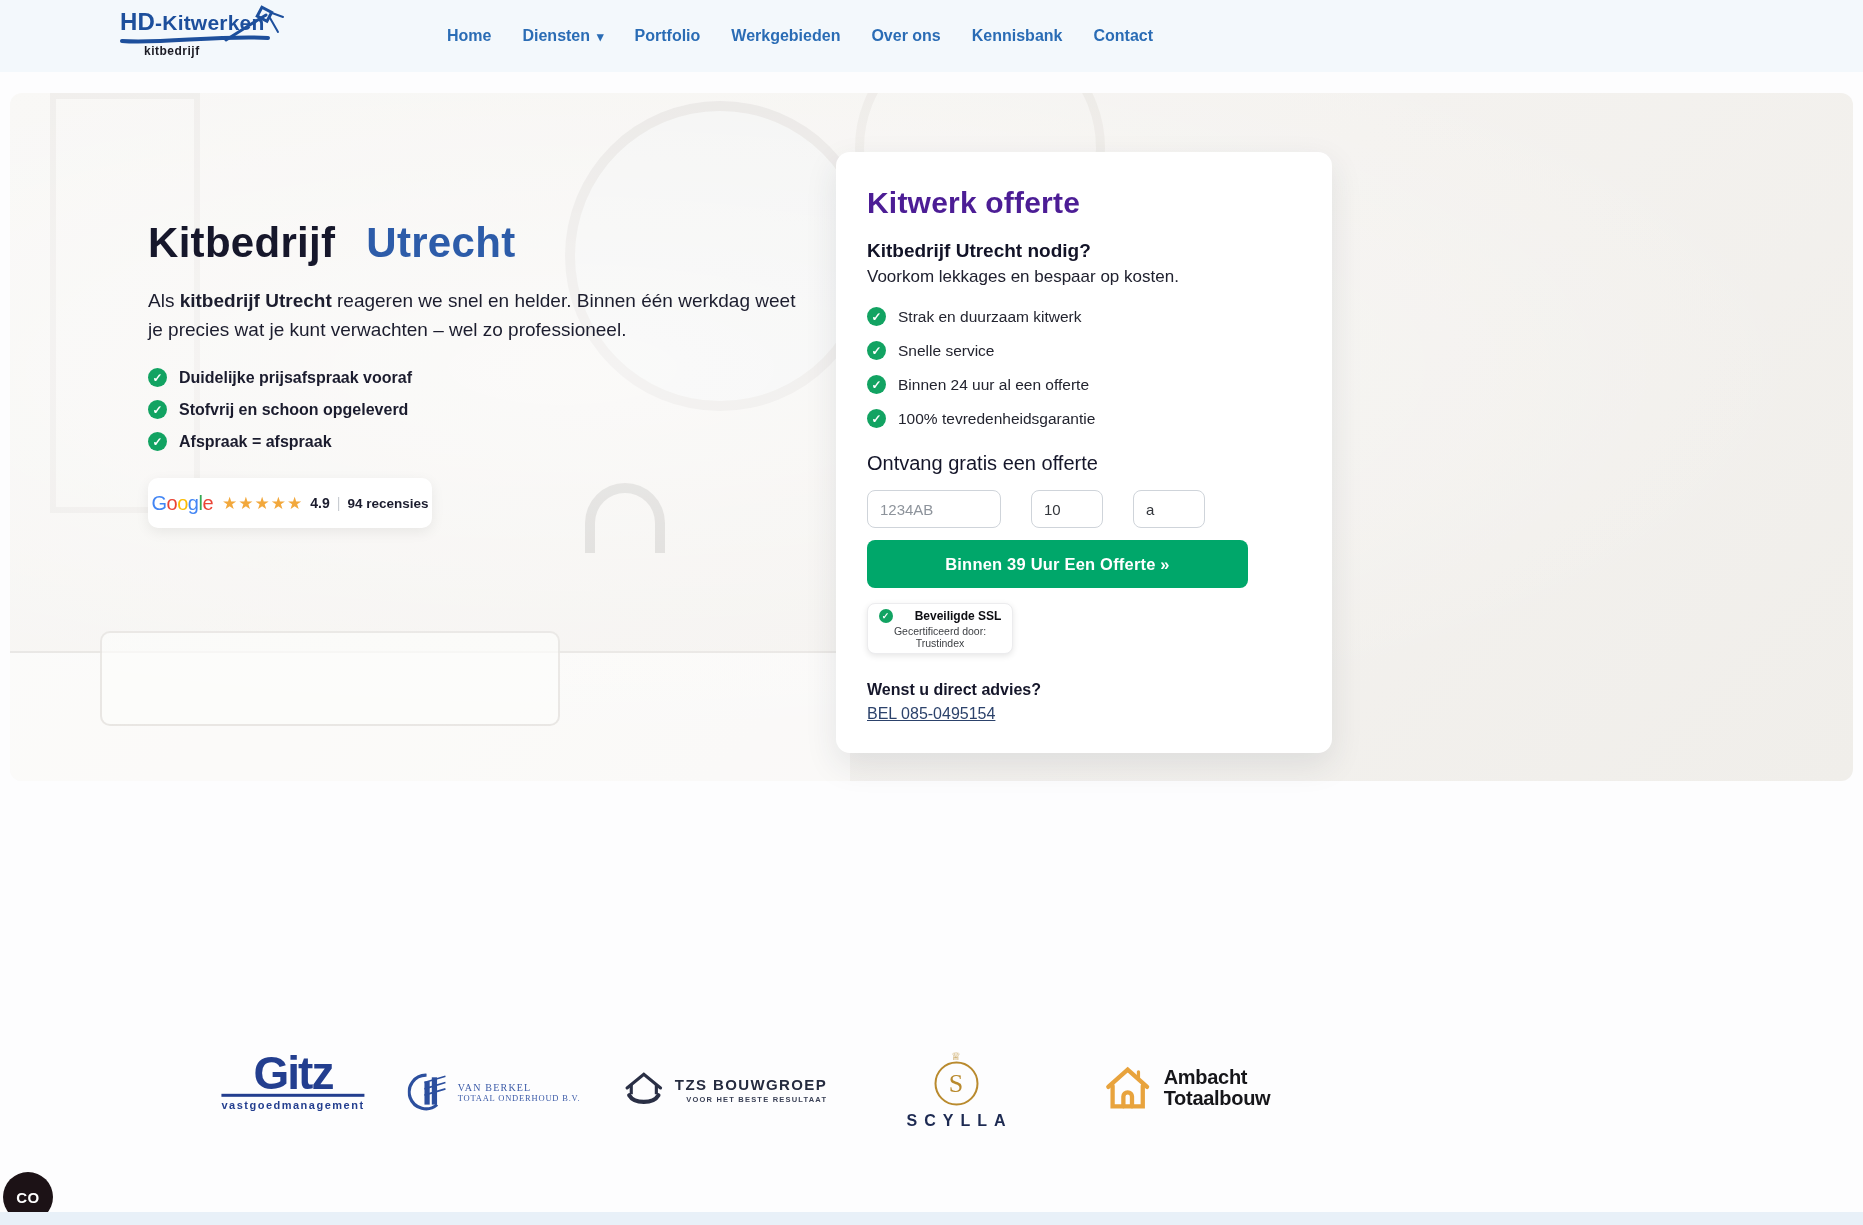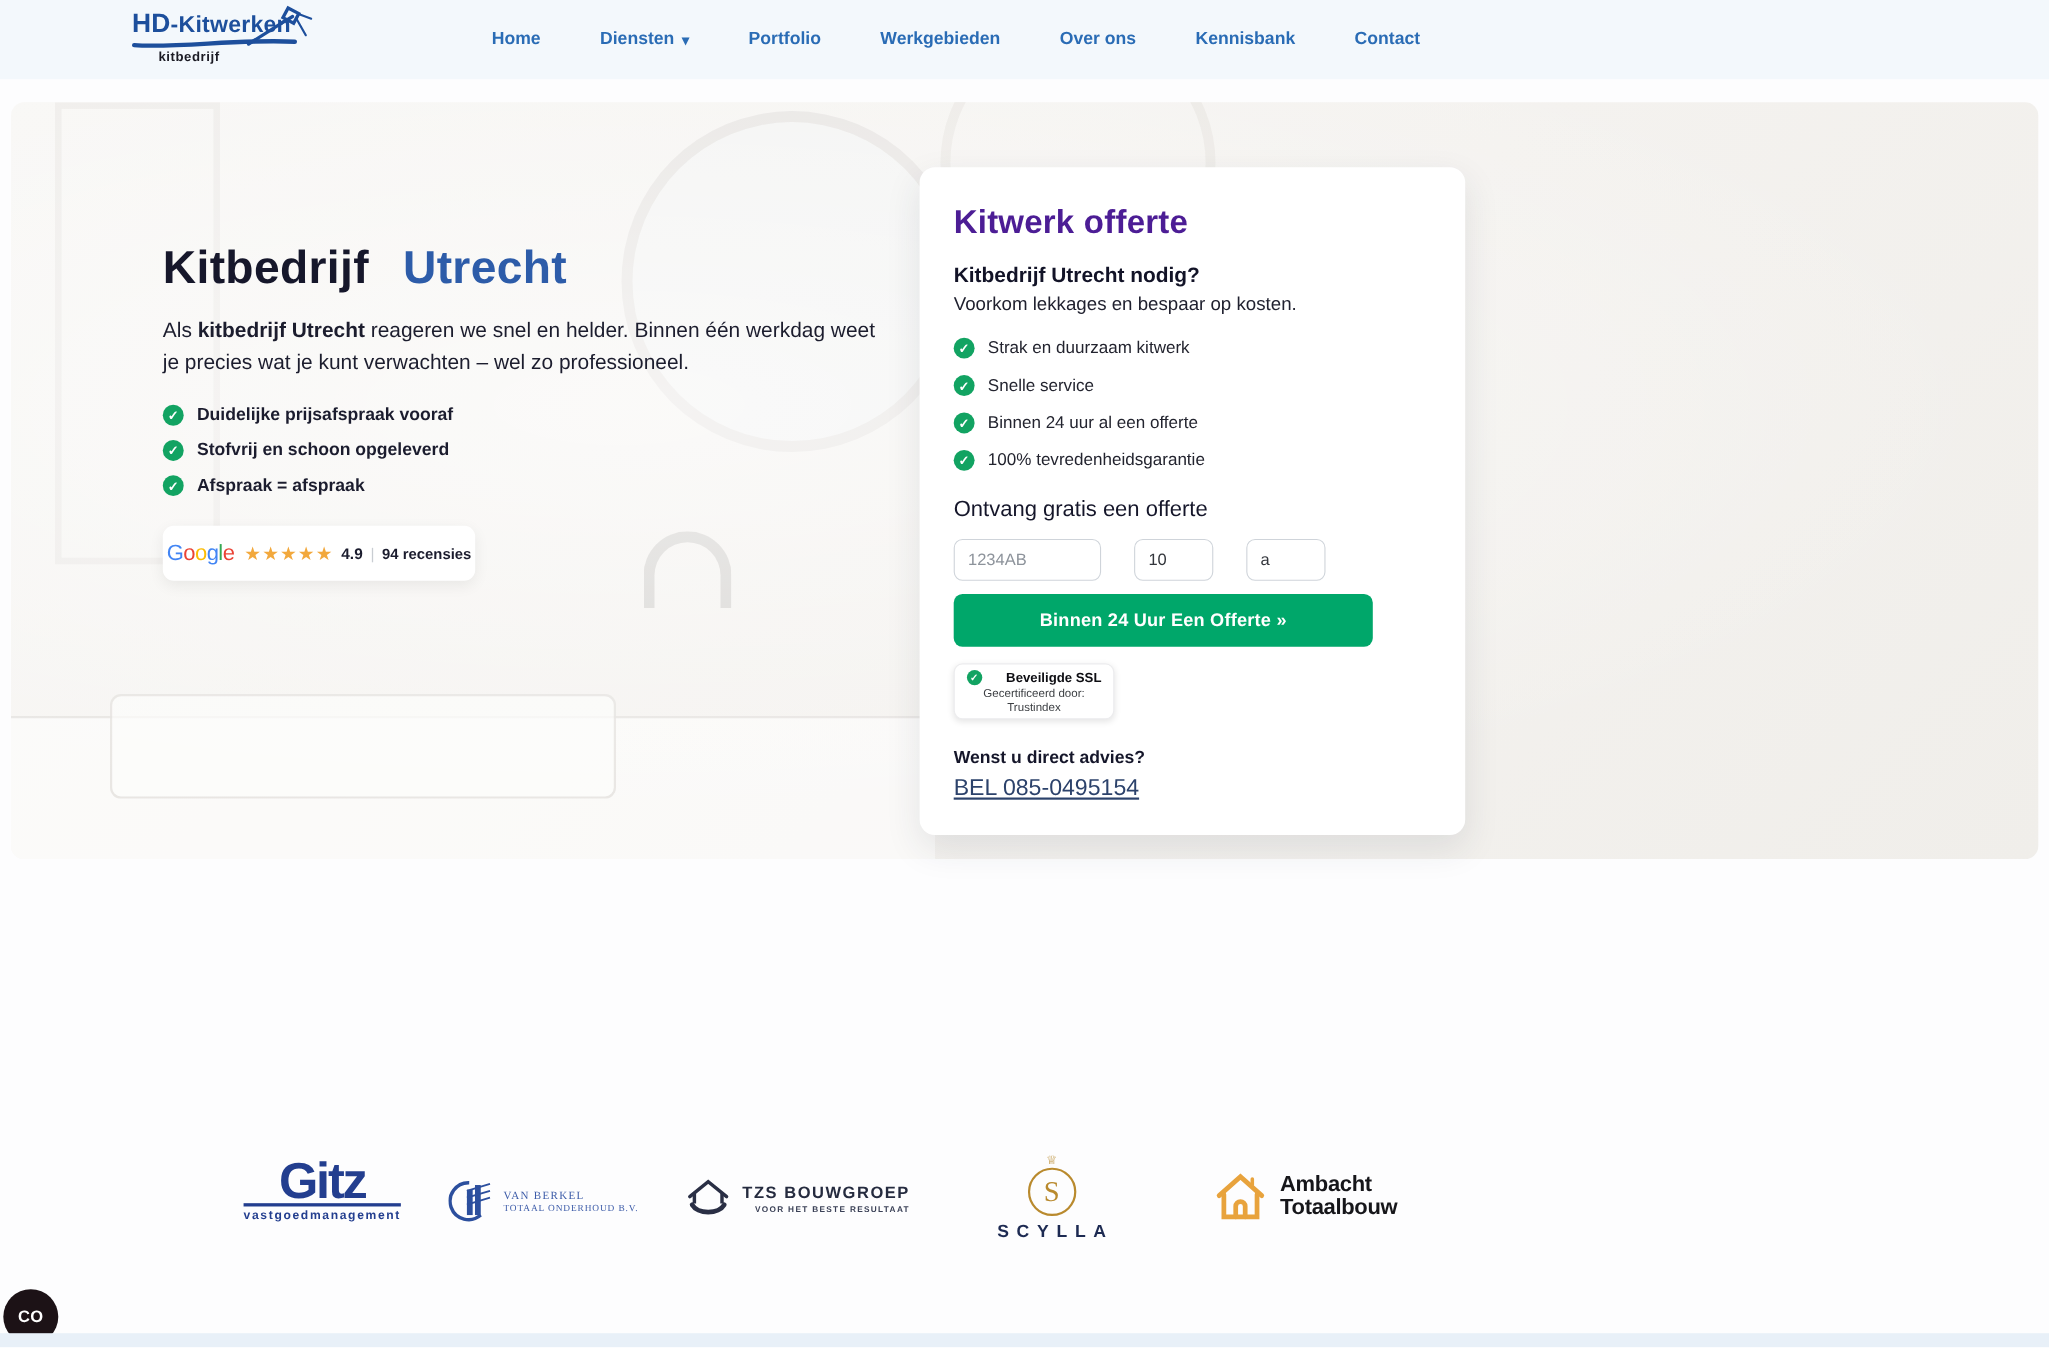--- a/index.html
+++ b/index.html
@@ -7,21 +7,21 @@
   .page { position:relative; width:1863px; height:1225px; background:#fdfdfe; overflow:hidden; }
 
   
   .header { position:absolute; top:0; left:0; width:100%; height:72px; background:#f3f8fc; }
   .logo { position:absolute; left:120px; top:8px; width:150px; cursor:pointer; }
   .logo-line1 { font-size:21px; font-weight:bold; color:#1d4f9c; letter-spacing:.2px; white-space:nowrap; }
   .logo-line1 .hd { font-size:24px; }
   .logo-swoosh { display:block; margin-top:-2px; }
   .logo-line2 { font-size:12px; font-weight:bold; color:#1b1b24; margin-top:0px; margin-left:24px; letter-spacing:.5px; }
   .caulk-gun { position:absolute; left:100px; top:-4px; }
-  .nav { position:absolute; left:447px; top:0; height:72px; display:flex; align-items:center; gap:54px; }
+  .nav { position:absolute; left:447px; top:0; height:72px; display:flex; align-items:center; gap:31px; }
   .nav-item { font-size:16px; font-weight:bold; color:#2a6cb5; cursor:pointer; white-space:nowrap; display:flex; align-items:center; gap:7px; }
   .caret { font-size:13px; line-height:1; color:#2a6cb5; }
   .header-cta { position:absolute; left:1211px; top:9px; width:194px; height:49px; background:#00a76a; border:none; border-radius:8px; color:#fff; font-size:16px; font-weight:bold; font-family:"Liberation Sans", sans-serif; cursor:pointer; }
 
   
   .hero { position:absolute; top:93px; left:10px; width:1843px; height:688px; border-radius:12px; background:linear-gradient(135deg,#f8f7f5 0%,#f4f2ef 55%,#f0eeea 100%); overflow:hidden; }
   .deco { position:absolute; }
   .deco-circle1 { left:555px; top:8px; width:310px; height:310px; border-radius:50%; border:10px solid rgba(205,200,192,.32); background:rgba(240,244,247,.35); }
   .deco-circle2 { left:845px; top:-70px; width:250px; height:250px; border-radius:50%; border:9px solid rgba(205,200,192,.22); }
   .deco-window { left:40px; top:0px; width:150px; height:420px; border:6px solid rgba(200,196,190,.18); }
@@ -61,21 +61,21 @@
   .field::placeholder { color:#8d939b; }
   .field-postcode { width:134px; }
   .field-small { width:72px; }
   .submit-btn { margin-top:12px; width:381px; height:48px; background:#00a76a; border:none; border-radius:8px; color:#fff; font-size:16.5px; font-weight:bold; font-family:"Liberation Sans", sans-serif; cursor:pointer; letter-spacing:.2px; }
   .ssl-badge { margin-top:15px; width:146px; background:#fff; border:1px solid #ececee; border-radius:8px; box-shadow:0 2px 6px rgba(0,0,0,.10); padding:5px 6px 4px; text-align:center; }
   .ssl-top { display:flex; align-items:center; justify-content:center; gap:5px; }
   .ssl-shield { width:14px; height:14px; border-radius:50%; background:#12a362; color:#fff; font-size:9px; font-weight:bold; display:flex; align-items:center; justify-content:center; }
   .ssl-title { font-size:12px; font-weight:bold; color:#0d0d12; font-stretch:condensed;margin-left:17px; }
   .ssl-sub { margin-top:2px; font-size:10.5px; color:#3c3f43; }
   .advice-label { margin-top:27px; font-size:16px; font-weight:bold; color:#15162a; }
-  .phone-link { display:inline-block; margin-top:6px; font-size:21px; color:#2c426b; text-decoration:underline; cursor:pointer; }
+  .phone-link { display:inline-block; margin-top:6px; font-size:16px; color:#2c426b; text-decoration:underline; cursor:pointer; }
 
   
   .partners { position:absolute; top:1010px; left:0; width:100%; height:140px; }
   .partner { position:absolute; transform:translate(-50%,-50%); display:flex; align-items:center; gap:8px; }
   .p-gitz { left:293px; top:72px; flex-direction:column; gap:0; }
   .gitz-name { font-size:46px; font-weight:bold; color:#233e8f; letter-spacing:-2px; line-height:.9; }
   .gitz-sub { font-size:11px; font-weight:bold; color:#233e8f; letter-spacing:1.5px; border-top:3px solid #233e8f; padding-top:2px; }
   .p-vanberkel { left:494px; top:82px; }
   .vb-text { display:flex; flex-direction:column; color:#3c5ba8; font-family:"Liberation Serif", serif; }
   .vb-line1 { font-size:10px; letter-spacing:1.2px; }
@@ -208,21 +208,21 @@
         <span class="check-text">100% tevredenheidsgarantie</span>
       </div>
     </div>
 
     <div class="form-title">Ontvang gratis een offerte</div>
     <div class="inputs-row">
       <input class="field field-postcode" type="text" placeholder="1234AB" style="">
       <input class="field field-small" type="text" value="10" style="">
       <input class="field field-small" type="text" value="a" style="">
     </div>
-    <button class="submit-btn">Binnen 24 Uur Een Offerte  »</button>
+    <button class="submit-btn">Binnen 39 Uur Een Offerte  »</button>
 
     <div class="ssl-badge">
       <div class="ssl-top">
         <span class="ssl-shield">✓</span>
         <span class="ssl-title">Beveiligde SSL</span>
       </div>
       <div class="ssl-sub">Gecertificeerd door: Trustindex</div>
     </div>
 
     <div class="advice-label">Wenst u direct advies?</div>

